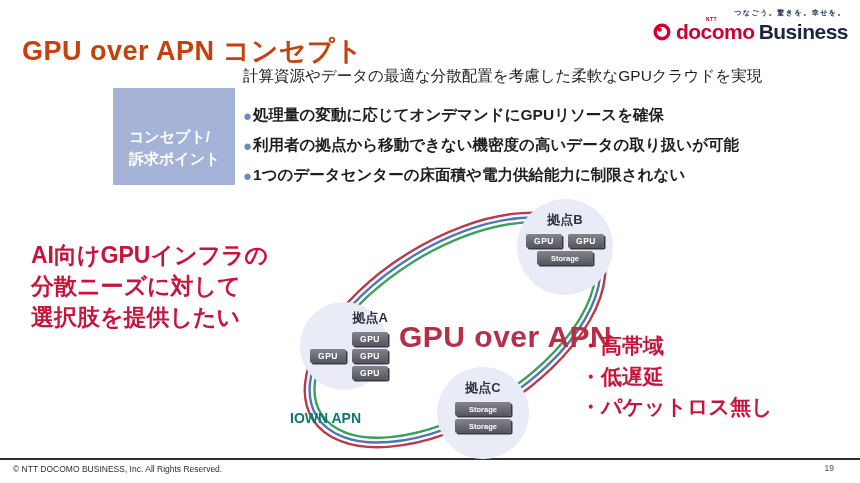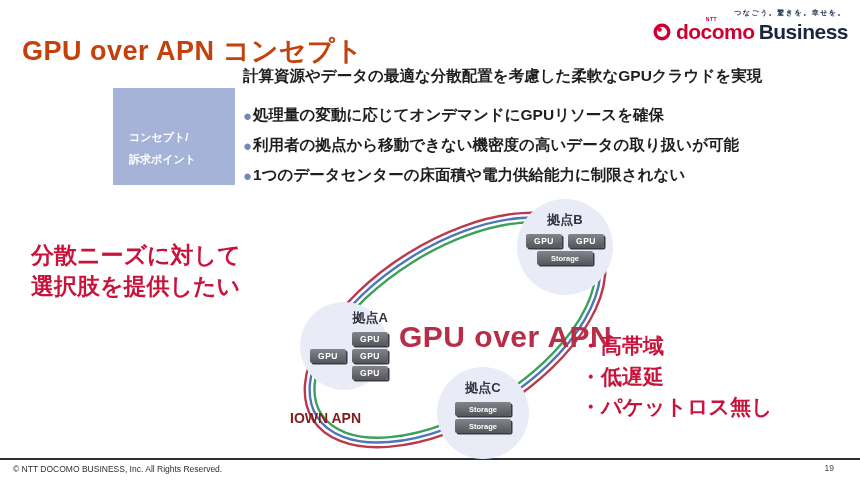--- a/index.html
+++ b/index.html
@@ -15,43 +15,43 @@
   
   .logo { position:absolute; top:8px; right:12px; text-align:right; }
   .logo-tagline { font-size:7px; color:#20304f; letter-spacing:1.5px; font-weight:bold; padding-right:2px; white-space:nowrap; }
   .logo-row { display:flex; align-items:center; justify-content:flex-end; margin-top:3px; gap:4px; }
   .logo-mark svg { display:block; }
   .brand-docomo { position:relative; font-size:21px; font-weight:bold; color:#cc0033; letter-spacing:-0.5px; line-height:1; }
   .brand-ntt { position:absolute; top:-4px; left:38%; font-size:5px; letter-spacing:0.5px; color:#cc0033; font-weight:bold; }
   .brand-business { font-size:21px; font-weight:bold; color:#1c2440; letter-spacing:-0.5px; line-height:1; }
 
   
-  .concept-box { position:absolute; left:113px; top:88px; width:122px; height:97px; background:#a5b3d8; color:#ffffff; font-size:11px; font-weight:600; line-height:22px; padding:38px 0 0 16px; }
-  .concept-heading { position:absolute; left:243px; top:66px; font-size:15.5px; font-weight:bold; color:#1e1e1e; white-space:nowrap; }
+  .concept-box { position:absolute; left:113px; top:88px; width:122px; height:97px; background:#a5b3d8; color:#ffffff; font-size:15px; font-weight:600; line-height:22px; padding:38px 0 0 16px; }
+  .concept-heading { position:absolute; left:243px; top:66px; font-size:15.5px; font-weight:normal; color:#1e1e1e; white-space:nowrap; }
   .concept-bullets { position:absolute; left:243px; top:100px; }
   .bullet-row { display:flex; align-items:center; height:30px; white-space:nowrap; }
   .bullet-dot { color:#7288ba; font-size:15px; margin-right:1px; }
   .bullet-text { font-size:15.5px; font-weight:bold; color:#1e1e1e; }
 
   
   .message { position:absolute; left:31px; top:240px; font-size:23px; font-weight:bold; color:#c8143c; line-height:31px; z-index:3; white-space:nowrap; }
 
   
   .ring-svg { position:absolute; left:0; top:0; z-index:1; }
   .site { position:absolute; border-radius:50%; background:#e9ecf7; z-index:2; display:flex; flex-direction:column; align-items:center; }
   .site-a { left:300px; top:302px; width:88px; height:88px; padding-top:7px;align-items:flex-end; }
   .site-b { left:517px; top:199px; width:96px; height:96px; padding-top:12px; }
   .site-c { left:437px; top:367px; width:92px; height:92px; padding-top:12px; }
   .site-label { font-size:13px; font-weight:bold; color:#33333f; margin-bottom:2px; }
   .unit-row { display:flex; gap:6px; margin-top:3px; }
   .unit { display:flex; align-items:center; justify-content:center; height:14px; background:linear-gradient(#84848c,#55555c); color:#fff; font-weight:bold; border-radius:2px; box-shadow:1.5px 1.5px 0 #3a3a42; }
   .unit-gpu { width:36px; font-size:8.5px; letter-spacing:0.5px; }
   .unit-storage { width:56px; font-size:7.5px; }
   .gpu-over-apn { position:absolute; left:399px; top:320px; font-size:30px; font-weight:bold; color:#b62e47; z-index:3; letter-spacing:0.5px; white-space:nowrap; }
-  .iown-apn { position:absolute; left:290px; top:410px; font-size:14px; font-weight:bold; color:#7f1d1d; z-index:3; white-space:nowrap; }
+  .iown-apn { position:absolute; left:290px; top:410px; font-size:14px; font-weight:bold; color:#0f766e; z-index:3; white-space:nowrap; }
 
   
   .benefits { position:absolute; left:580px; top:331px; z-index:3; font-size:21px; font-weight:bold; color:#c8143c; line-height:30.5px; white-space:nowrap; }
 
   
   .footer-line { position:absolute; left:0; top:458px; width:860px; border-top:2px solid #2f2f2f; }
   .footer-copy { position:absolute; left:13px; top:464px; font-size:8.5px; color:#2e2e2e; white-space:nowrap; }
   .page-num { position:absolute; right:26px; top:463px; font-size:8.5px; color:#4a4a4a; }
 </style>
 </head>
@@ -90,20 +90,21 @@
     <span class="bullet-dot">●</span>
     <span class="bullet-text">利用者の拠点から移動できない機密度の高いデータの取り扱いが可能</span>
   </div>
   <div class="bullet-row">
     <span class="bullet-dot">●</span>
     <span class="bullet-text">1つのデータセンターの床面積や電力供給能力に制限されない</span>
   </div>
 </div>
 
 <div class="message">
+  <div>AI向けGPUインフラの</div>
   <div>分散ニーズに対して</div>
   <div>選択肢を提供したい</div>
 </div>
 
 <svg class="ring-svg" width="860" height="483" viewBox="0 0 860 483">
   <g transform="rotate(-32 455 330)">
     <ellipse cx="455" cy="330" rx="168" ry="90" fill="none" stroke-width="2.4" stroke="#b93a4d"></ellipse>
     <ellipse cx="455" cy="330" rx="163" ry="85" fill="none" stroke-width="2.4" stroke="#4d76ba"></ellipse>
     <ellipse cx="455" cy="330" rx="158" ry="80" fill="none" stroke-width="2.4" stroke="#3aa05b"></ellipse>
   </g>

